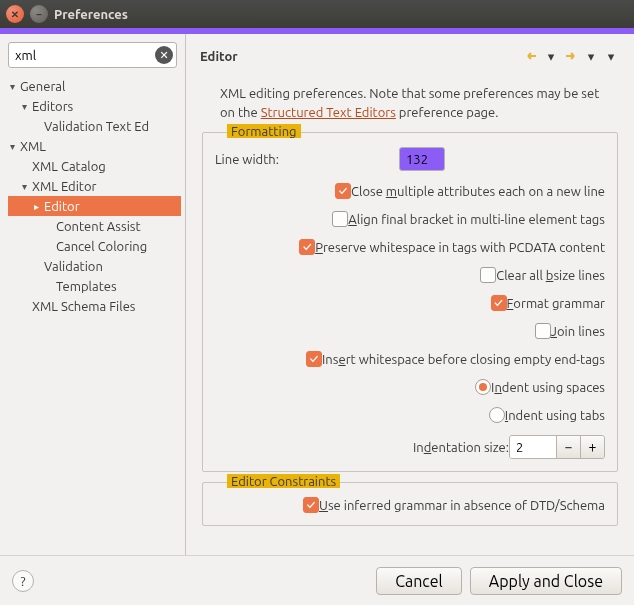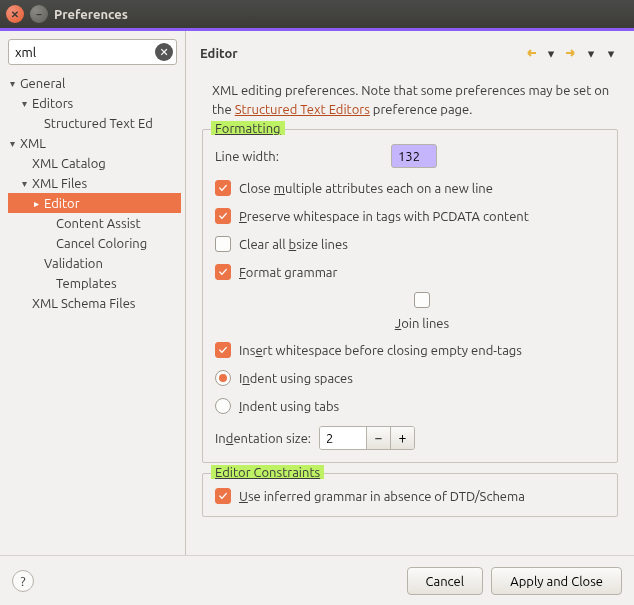--- a/index.html
+++ b/index.html
@@ -3,21 +3,21 @@
 <meta charset="utf-8">
 <style>
 * { box-sizing: border-box; margin: 0; padding: 0; font-family: "Ubuntu", "Segoe UI", sans-serif; font-size: 13px; }
 body { background: #f2f1f0; color: #3c3c3c; width: 634px; height: 605px; overflow: hidden; display: flex; flex-direction: column; }
 
 .titlebar { height: 28px; background: linear-gradient(to bottom, #4a4a48, #3c3b37); display: flex; align-items: center; padding: 0 6px; gap: 6px; color: #dfdbd2; font-weight: bold; }
 .titlebar .win-btn { width: 18px; height: 18px; border-radius: 9px; display: inline-flex; align-items: center; justify-content: center; font-size: 10px; color: #3c3b37; }
 .win-close { background: radial-gradient(circle at 30% 30%, #f29078, #e55c30); }
 .win-min { background: radial-gradient(circle at 30% 30%, #8a8984, #5f5e59); }
 
-.main { flex: 1; display: flex; border-top: 3px solid #8b5cf6; }
+.main { flex: 1; display: flex; border-top: 6px solid #8b5cf6; }
 .left { width: 186px; border-right: 1px solid #c9c5bd; background: #f2f1f0; display: flex; flex-direction: column; padding: 8px 4px 4px 8px; }
 .search-wrap { position: relative; margin: 0 4px 8px 0; }
 .search-wrap input { width: 100%; height: 26px; border: 1px solid #b7b3aa; border-radius: 3px; padding: 2px 26px 2px 6px; background: #fff; font-size: 13px; }
 .search-clear { position: absolute; right: 4px; top: 4px; width: 18px; height: 18px; border-radius: 9px; background: #555; color: #fff; display: flex; align-items: center; justify-content: center; font-size: 11px; cursor: pointer; }
 
 .tree { flex: 1; overflow: auto; }
 .tree-item { display: flex; align-items: center; height: 20px; padding: 0 4px; cursor: pointer; white-space: nowrap; overflow: hidden; }
 .tree-item .arrow { width: 10px; display: inline-block; color: #555; font-size: 10px; }
 .tree-item.selected { background: #ed7446; color: #fff; }
 .tree-item.selected .arrow { color: #fff; }
@@ -25,45 +25,45 @@
 .indent-1 { padding-left: 14px; }
 .indent-2 { padding-left: 26px; }
 .indent-3 { padding-left: 38px; }
 
 .right { flex: 1; display: flex; flex-direction: column; padding: 8px 14px 4px 14px; }
 .hdr { display: flex; align-items: center; height: 28px; }
 .hdr h2 { font-size: 13px; font-weight: bold; flex: 1; }
 .hdr .nav { display: flex; gap: 2px; }
 .nav-btn { width: 18px; height: 18px; display: inline-flex; align-items: center; justify-content: center; cursor: pointer; }
 
-.desc { margin: 14px 4px 10px 12px; line-height: 1.45; }
+.desc { margin: 14px 4px 10px 20px; line-height: 1.45; }
 .desc a { color: #b74a1c; text-decoration: underline; cursor: pointer; }
 
 .group { border: 1px solid #c9c5bd; border-radius: 2px; padding: 14px 12px 12px 12px; margin: 0 2px 10px 2px; position: relative; }
-.group .legend { position: absolute; top: -9px; left: 8px; background: #bef264; padding: 0 4px; color: #3c3c3c; text-decoration: underline; }
-
-.row { display: flex; align-items: center; margin-bottom: 12px; gap: 8px; }
+.group .legend { position: absolute; top: -9px; left: 24px; background: #eab308; padding: 0 4px; color: #3c3c3c; }
+
+.row { display: flex; align-items: center; margin-bottom: 12px; gap: 0; justify-content: flex-end; }
 .row:last-child { margin-bottom: 0; }
-.row.sub { margin-left: 24px; flex-direction: column; }
+.row.sub { margin-left: 24px; }
 .check, .radio { width: 16px; height: 16px; border: 1px solid #a39e93; border-radius: 3px; background: #fdfdfc; display: inline-flex; align-items: center; justify-content: center; flex-shrink: 0; cursor: pointer; }
 .radio { border-radius: 8px; }
 .check.on { background: #ed7446; border-color: #ed7446; }
 .check.on::after { content: "✓"; color: #fff; font-size: 12px; font-weight: bold; line-height: 1; }
 .radio.on::after { content: ""; width: 8px; height: 8px; border-radius: 4px; background: #ed7446; }
 .lbl .ul { text-decoration: underline; }
 
-.numfield { width: 46px; height: 24px; border: 1px solid #b7b3aa; border-radius: 3px; padding: 2px 6px; background: #c4b5fd; text-align: left; }
+.numfield { width: 46px; height: 24px; border: 1px solid #b7b3aa; border-radius: 3px; padding: 2px 6px; background: #8b5cf6; text-align: left; }
 .stepper { display: flex; border: 1px solid #b7b3aa; border-radius: 3px; height: 24px; overflow: hidden; }
 .stepper input { border: none; width: 46px; padding: 2px 6px; }
 .stepper button { width: 24px; border: none; border-left: 1px solid #b7b3aa; background: linear-gradient(to bottom,#fafaf8,#e7e4dd); cursor: pointer; font-size: 14px; }
 
 .footer { height: 50px; border-top: 1px solid #d6d2cc; display: flex; align-items: center; padding: 0 12px; gap: 8px; }
 .footer .help { width: 22px; height: 22px; border: 1px solid #b7b3aa; border-radius: 11px; display: flex; align-items: center; justify-content: center; background: #fafaf8; cursor: pointer; }
 .footer .spacer { flex: 1; }
-.footer button.btn { height: 28px; padding: 0 18px; border: 1px solid #b7b3aa; border-radius: 4px; background: linear-gradient(to bottom,#fafaf8,#e7e4dd); cursor: pointer; font-size: 13px; }
+.footer button.btn { height: 28px; padding: 0 18px; border: 1px solid #b7b3aa; border-radius: 4px; background: linear-gradient(to bottom,#fafaf8,#e7e4dd); cursor: pointer; font-size: 16px; }
 </style>
 </head>
 <body>
 
 <div class="titlebar">
   <span class="win-btn win-close">✕</span>
   <span class="win-btn win-min">–</span>
   <span>Preferences</span>
 </div>
 
@@ -77,33 +77,33 @@
         <div class="tree-item indent-0">
           <span class="arrow">▾</span>
           <span>General</span>
         </div>
         <div class="tree-item indent-1">
           <span class="arrow">▾</span>
           <span>Editors</span>
         </div>
         <div class="tree-item indent-2">
           <span class="arrow"></span>
-          <span>Structured Text Ed</span>
+          <span>Validation Text Ed</span>
         </div>
         <div class="tree-item indent-0">
           <span class="arrow">▾</span>
           <span>XML</span>
         </div>
         <div class="tree-item indent-1">
           <span class="arrow"></span>
           <span>XML Catalog</span>
         </div>
         <div class="tree-item indent-1">
           <span class="arrow">▾</span>
-          <span>XML Files</span>
+          <span>XML Editor</span>
         </div>
         <div class="tree-item indent-2 selected">
           <span class="arrow">▸</span>
           <span>Editor</span>
         </div>
         <div class="tree-item indent-3">
           <span class="arrow"></span>
           <span>Content Assist</span>
         </div>
         <div class="tree-item indent-3">
@@ -157,20 +157,24 @@
         <div style="flex:1"></div>
         <input class="numfield" style="width: 46px;" value="132">
         <div style="width:160px"></div>
       </div>
 
       <div class="row">
           <span id="ck-split" class="check on"></span>
           <span class="lbl"><span>Close </span><span class="ul">m</span><span>ultiple attributes each on a new line</span></span>
         </div>
       <div class="row">
+          <span id="ck-align" class="check"></span>
+          <span class="lbl"><span></span><span class="ul">A</span><span>lign final bracket in multi-line element tags</span></span>
+        </div>
+      <div class="row">
           <span id="ck-preserve" class="check on"></span>
           <span class="lbl"><span></span><span class="ul">P</span><span>reserve whitespace in tags with PCDATA content</span></span>
         </div>
       <div class="row">
           <span id="ck-clear" class="check"></span>
           <span class="lbl"><span>Clear all </span><span class="ul">b</span><span>size lines</span></span>
         </div>
       <div class="row">
           <span id="ck-fmtc" class="check on"></span>
           <span class="lbl"><span></span><span class="ul">F</span><span>ormat grammar</span></span>

